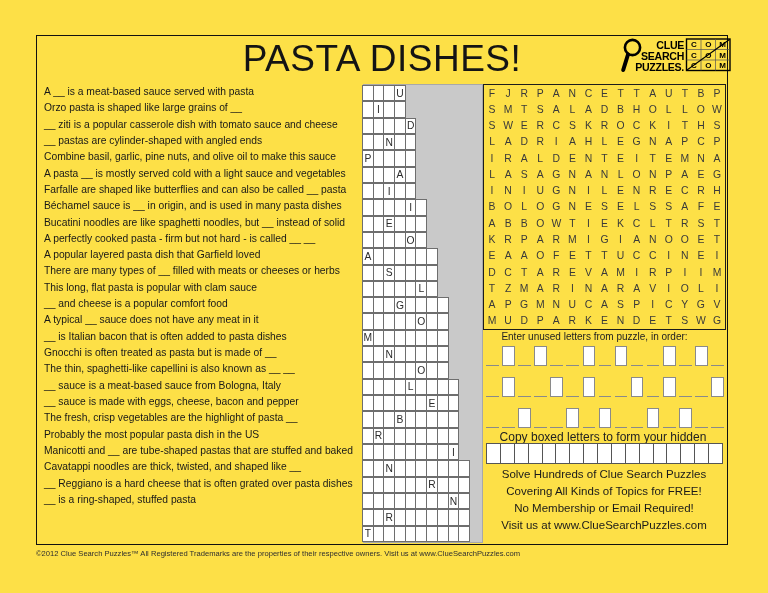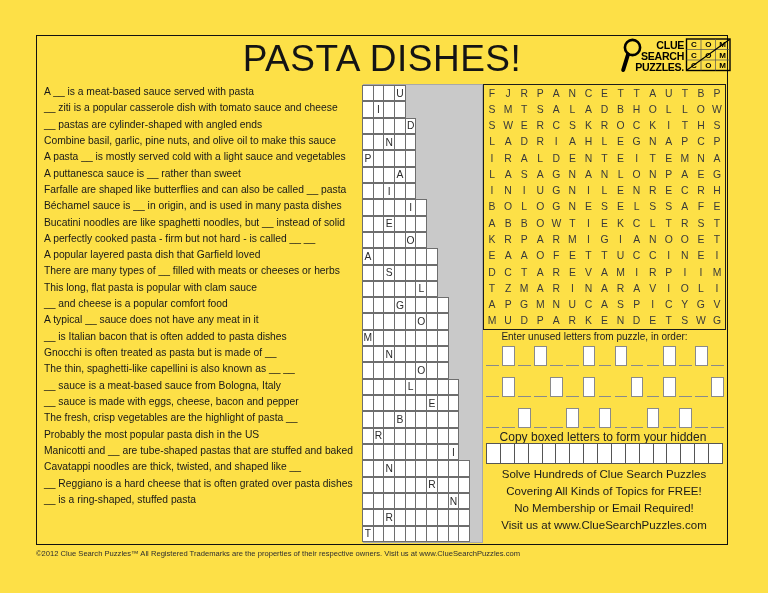--- a/index.html
+++ b/index.html
@@ -79,25 +79,25 @@
           <text x="74" y="31">C</text>
           <text x="88.3" y="31">O</text>
           <text x="102.7" y="31">M</text>
         </g>
       </g>
     </svg>
   </div>
 
   <div class="clues">
       <div class="clue">A __ is a meat-based sauce served with pasta</div>
+      <div class="clue">Orzo pasta is shaped like large grains of __</div>
       <div class="clue">__ ziti is a popular casserole dish with tomato sauce and cheese</div>
       <div class="clue">__ pastas are cylinder-shaped with angled ends</div>
       <div class="clue">Combine basil, garlic, pine nuts, and olive oil to make this sauce</div>
       <div class="clue">A pasta __ is mostly served cold with a light sauce and vegetables</div>
-      <div class="clue">A puttanesca sauce is __ rather than sweet</div>
       <div class="clue">Farfalle are shaped like butterflies and can also be called __ pasta</div>
       <div class="clue">Béchamel sauce is __ in origin, and is used in many pasta dishes</div>
       <div class="clue">Bucatini noodles are like spaghetti noodles, but __ instead of solid</div>
       <div class="clue">A perfectly cooked pasta - firm but not hard - is called __ __</div>
       <div class="clue">A popular layered pasta dish that Garfield loved</div>
       <div class="clue">There are many types of __ filled with meats or cheeses or herbs</div>
       <div class="clue">This long, flat pasta is popular with clam sauce</div>
       <div class="clue">__ and cheese is a popular comfort food</div>
       <div class="clue">A typical __ sauce does not have any meat in it</div>
       <div class="clue">__ is Italian bacon that is often added to pasta dishes</div>

